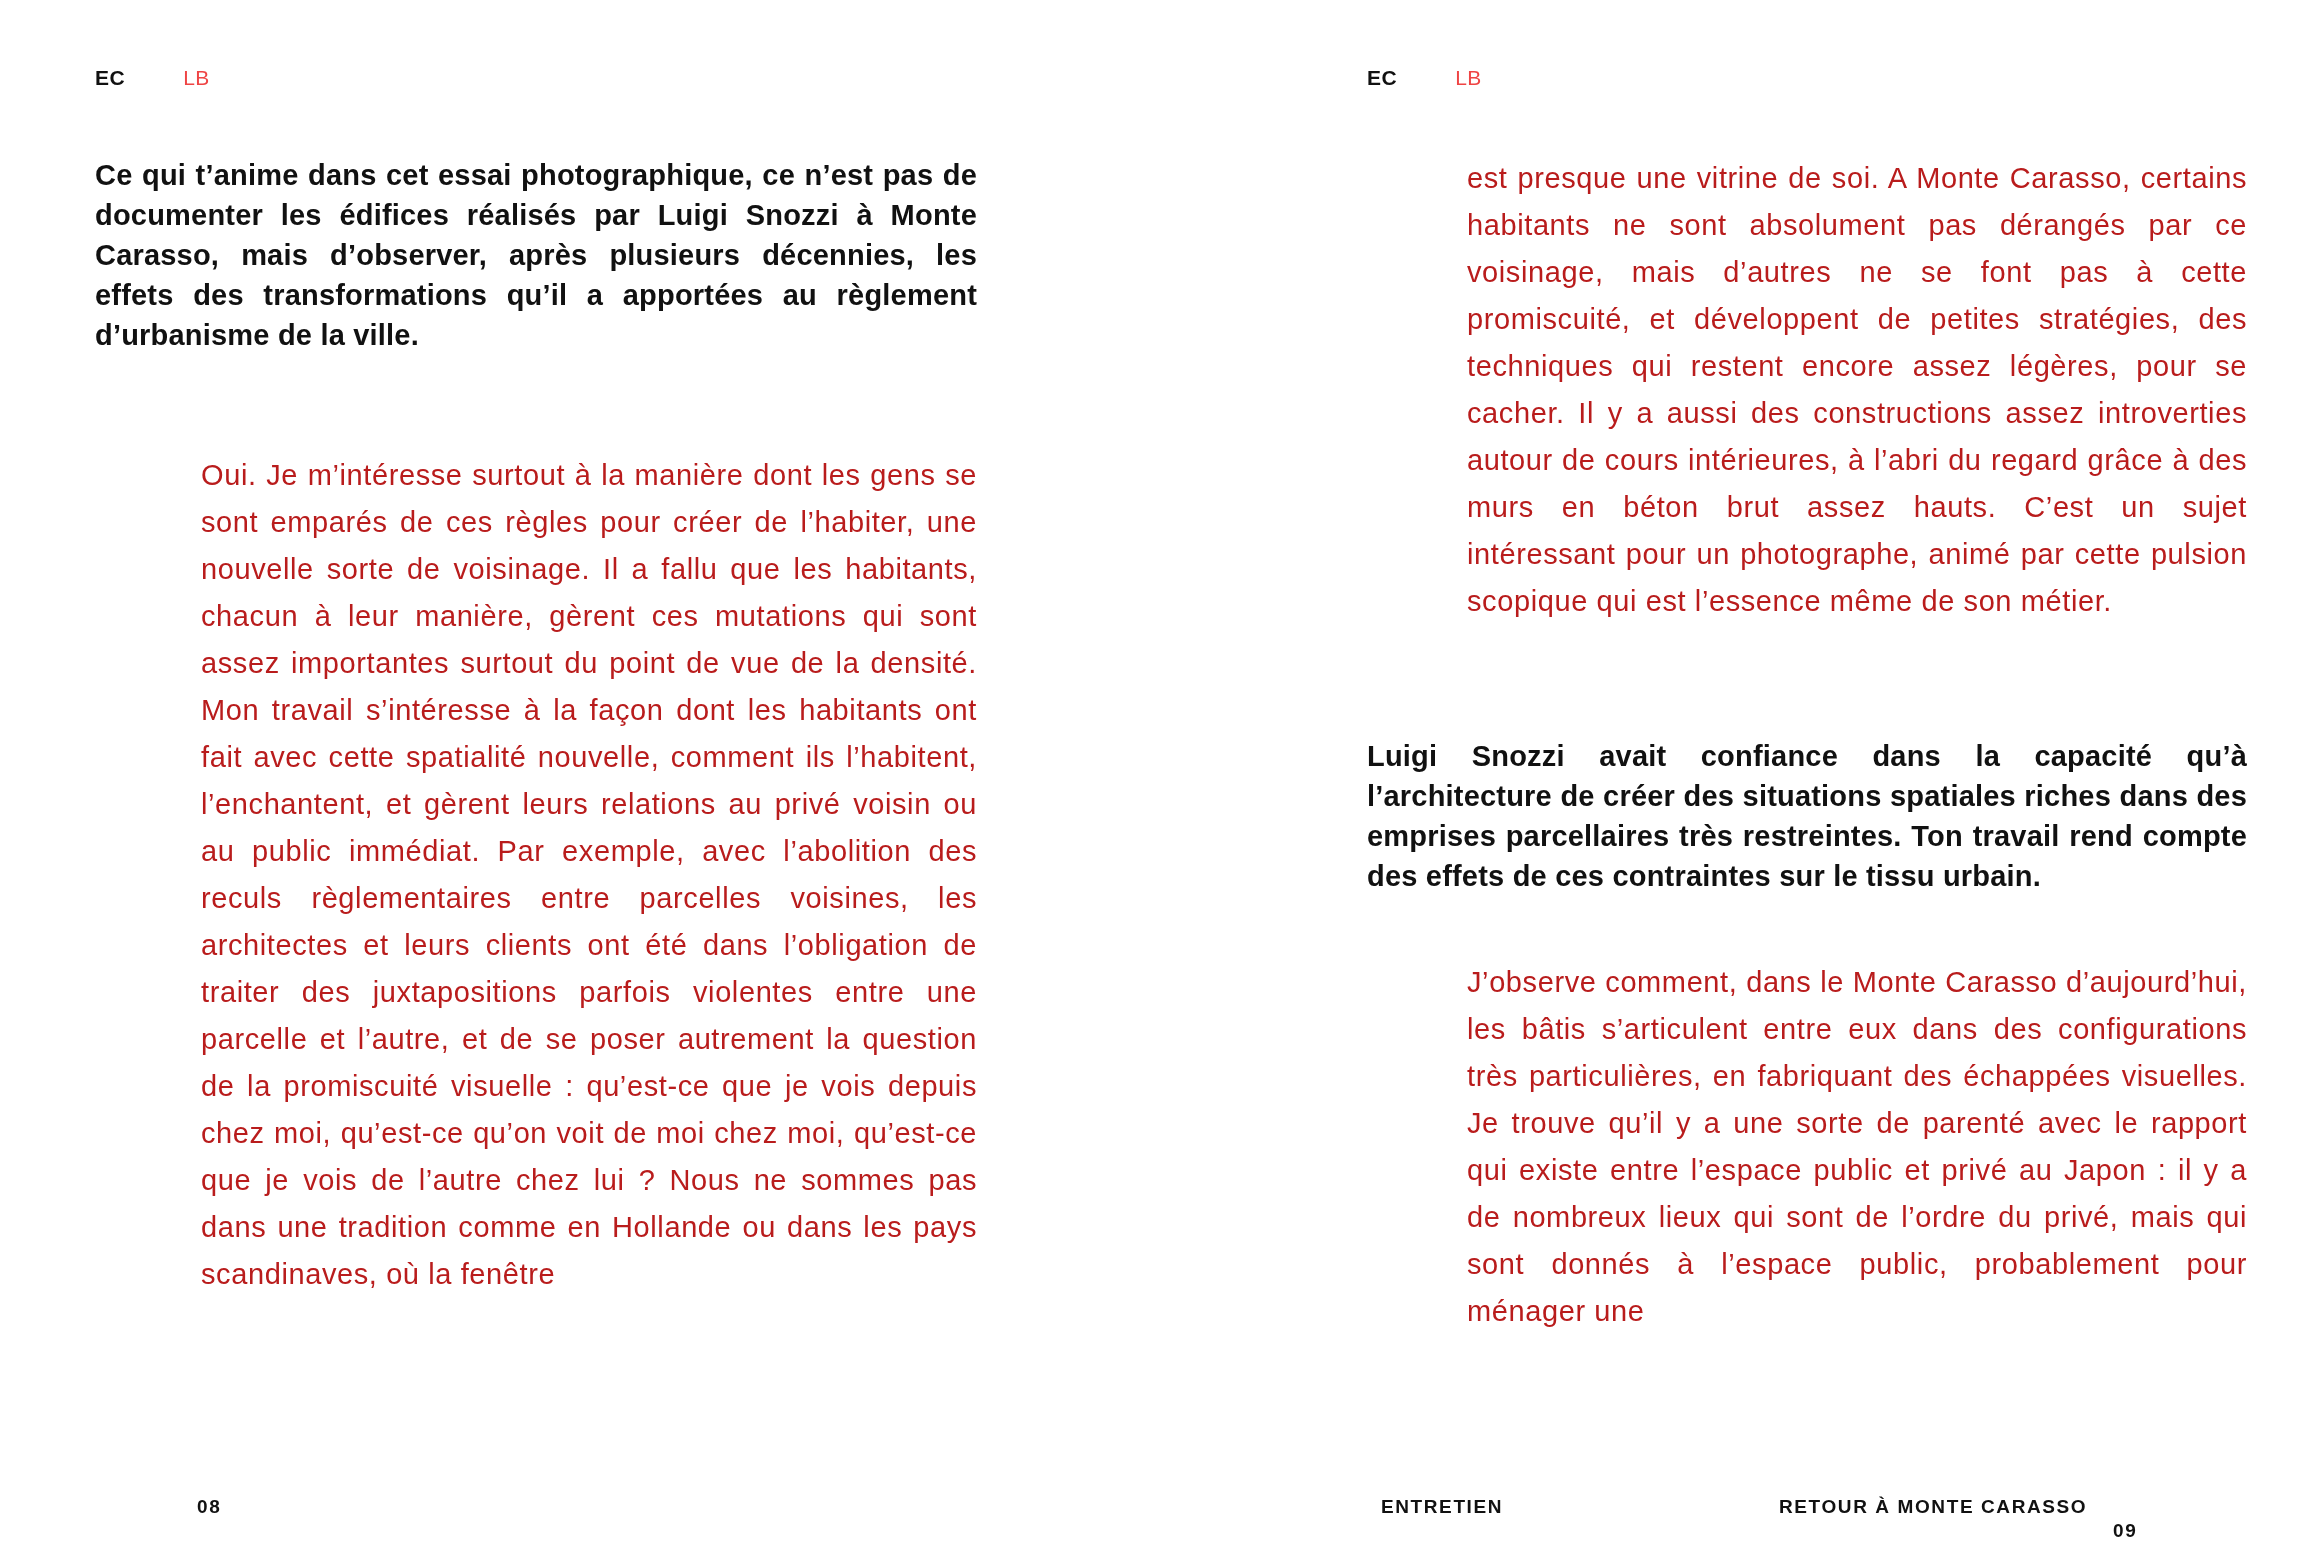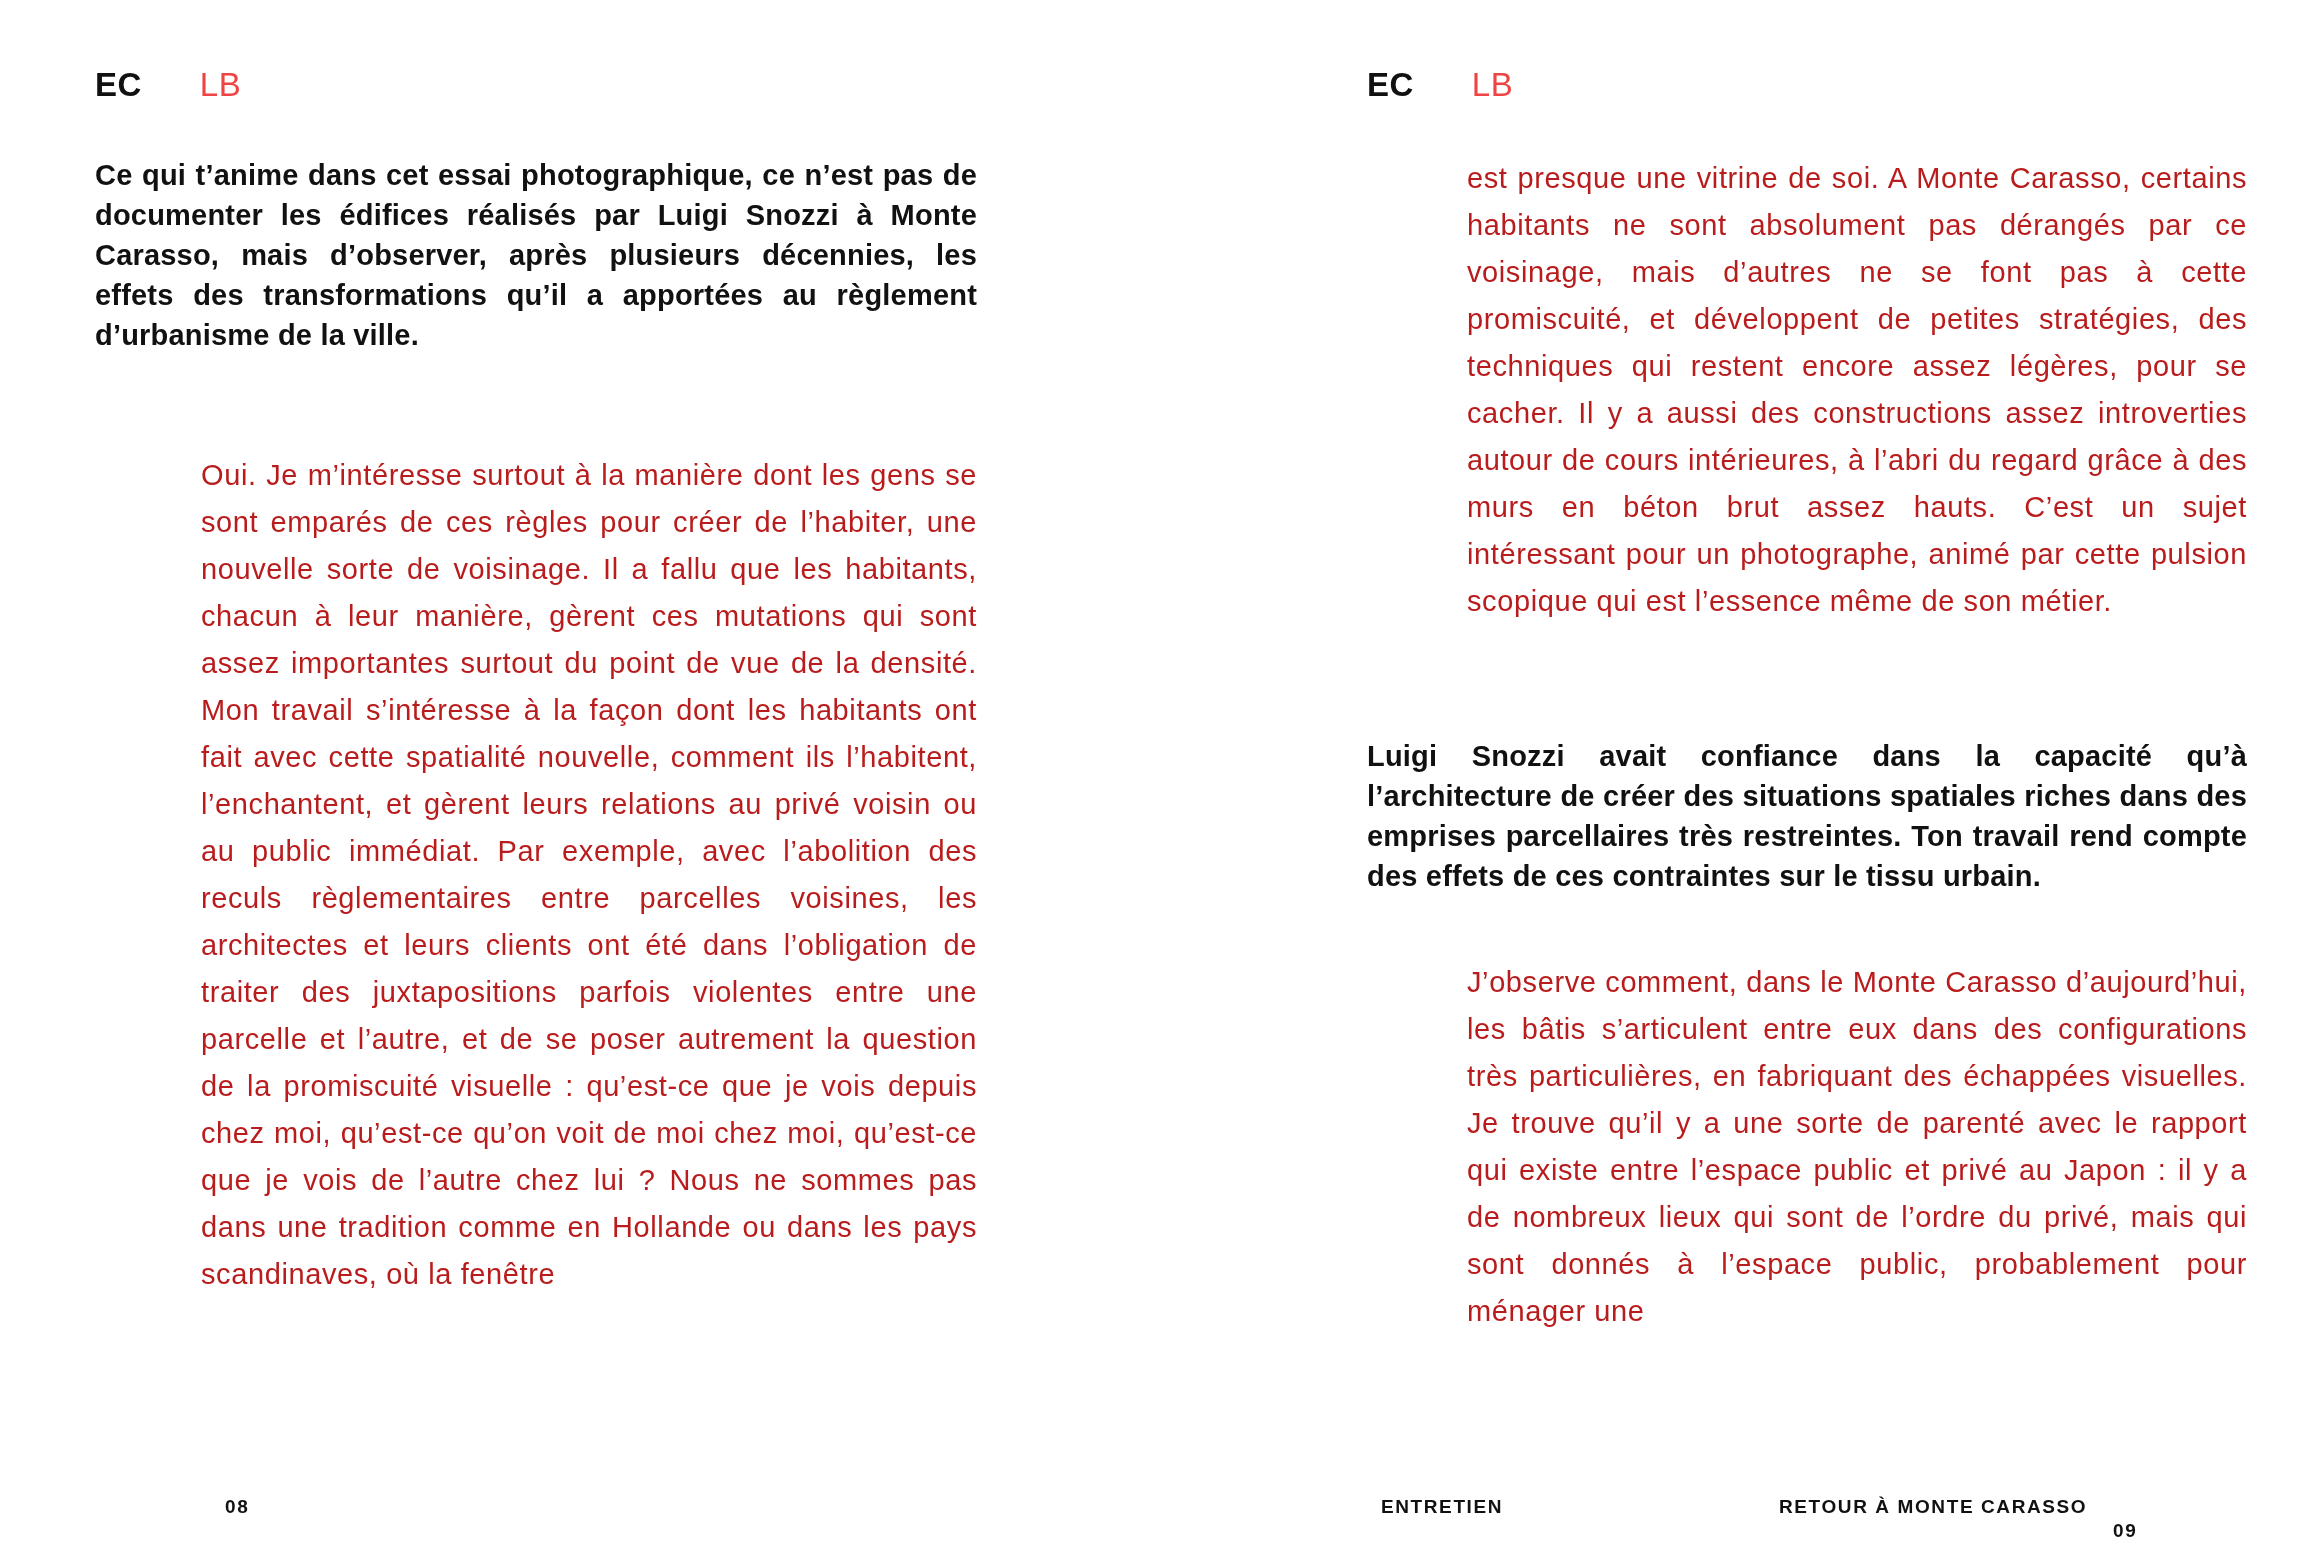--- a/index.html
+++ b/index.html
@@ -13,21 +13,21 @@
   }
   .spread {
     position: relative;
     width: 2319px;
     height: 1567px;
     background: #ffffff;
   }
   .page-header {
     position: absolute;
     top: 66px;
-    font-size: 33px;
+    font-size: 21px;
     letter-spacing: 0.5px;
     display: flex;
     gap: 58px;
     color: #111111;
   }
   .page-header .initials-ec { font-weight: 700; }
   .page-header .initials-lb { font-weight: 400; color: #ef4444; }
 
   .question-block {
     position: absolute;
@@ -57,21 +57,21 @@
 
   .footer-item {
     position: absolute;
     top: 1496px;
     font-size: 19px;
     font-weight: 700;
     letter-spacing: 1.6px;
     color: #111111;
     white-space: nowrap;
   }
-  .f-pagenum-left  { left: 197px; margin-left: 28px; }
+  .f-pagenum-left  { left: 197px; }
   .f-section       { left: 1381px; }
   .f-title         { left: 1751px; margin-left: 28px; }
   .f-pagenum-right { left: 2113px; margin-top: 24px; }
 </style>
 </head>
 <body>
 
 <div class="spread">
 
   <div>

